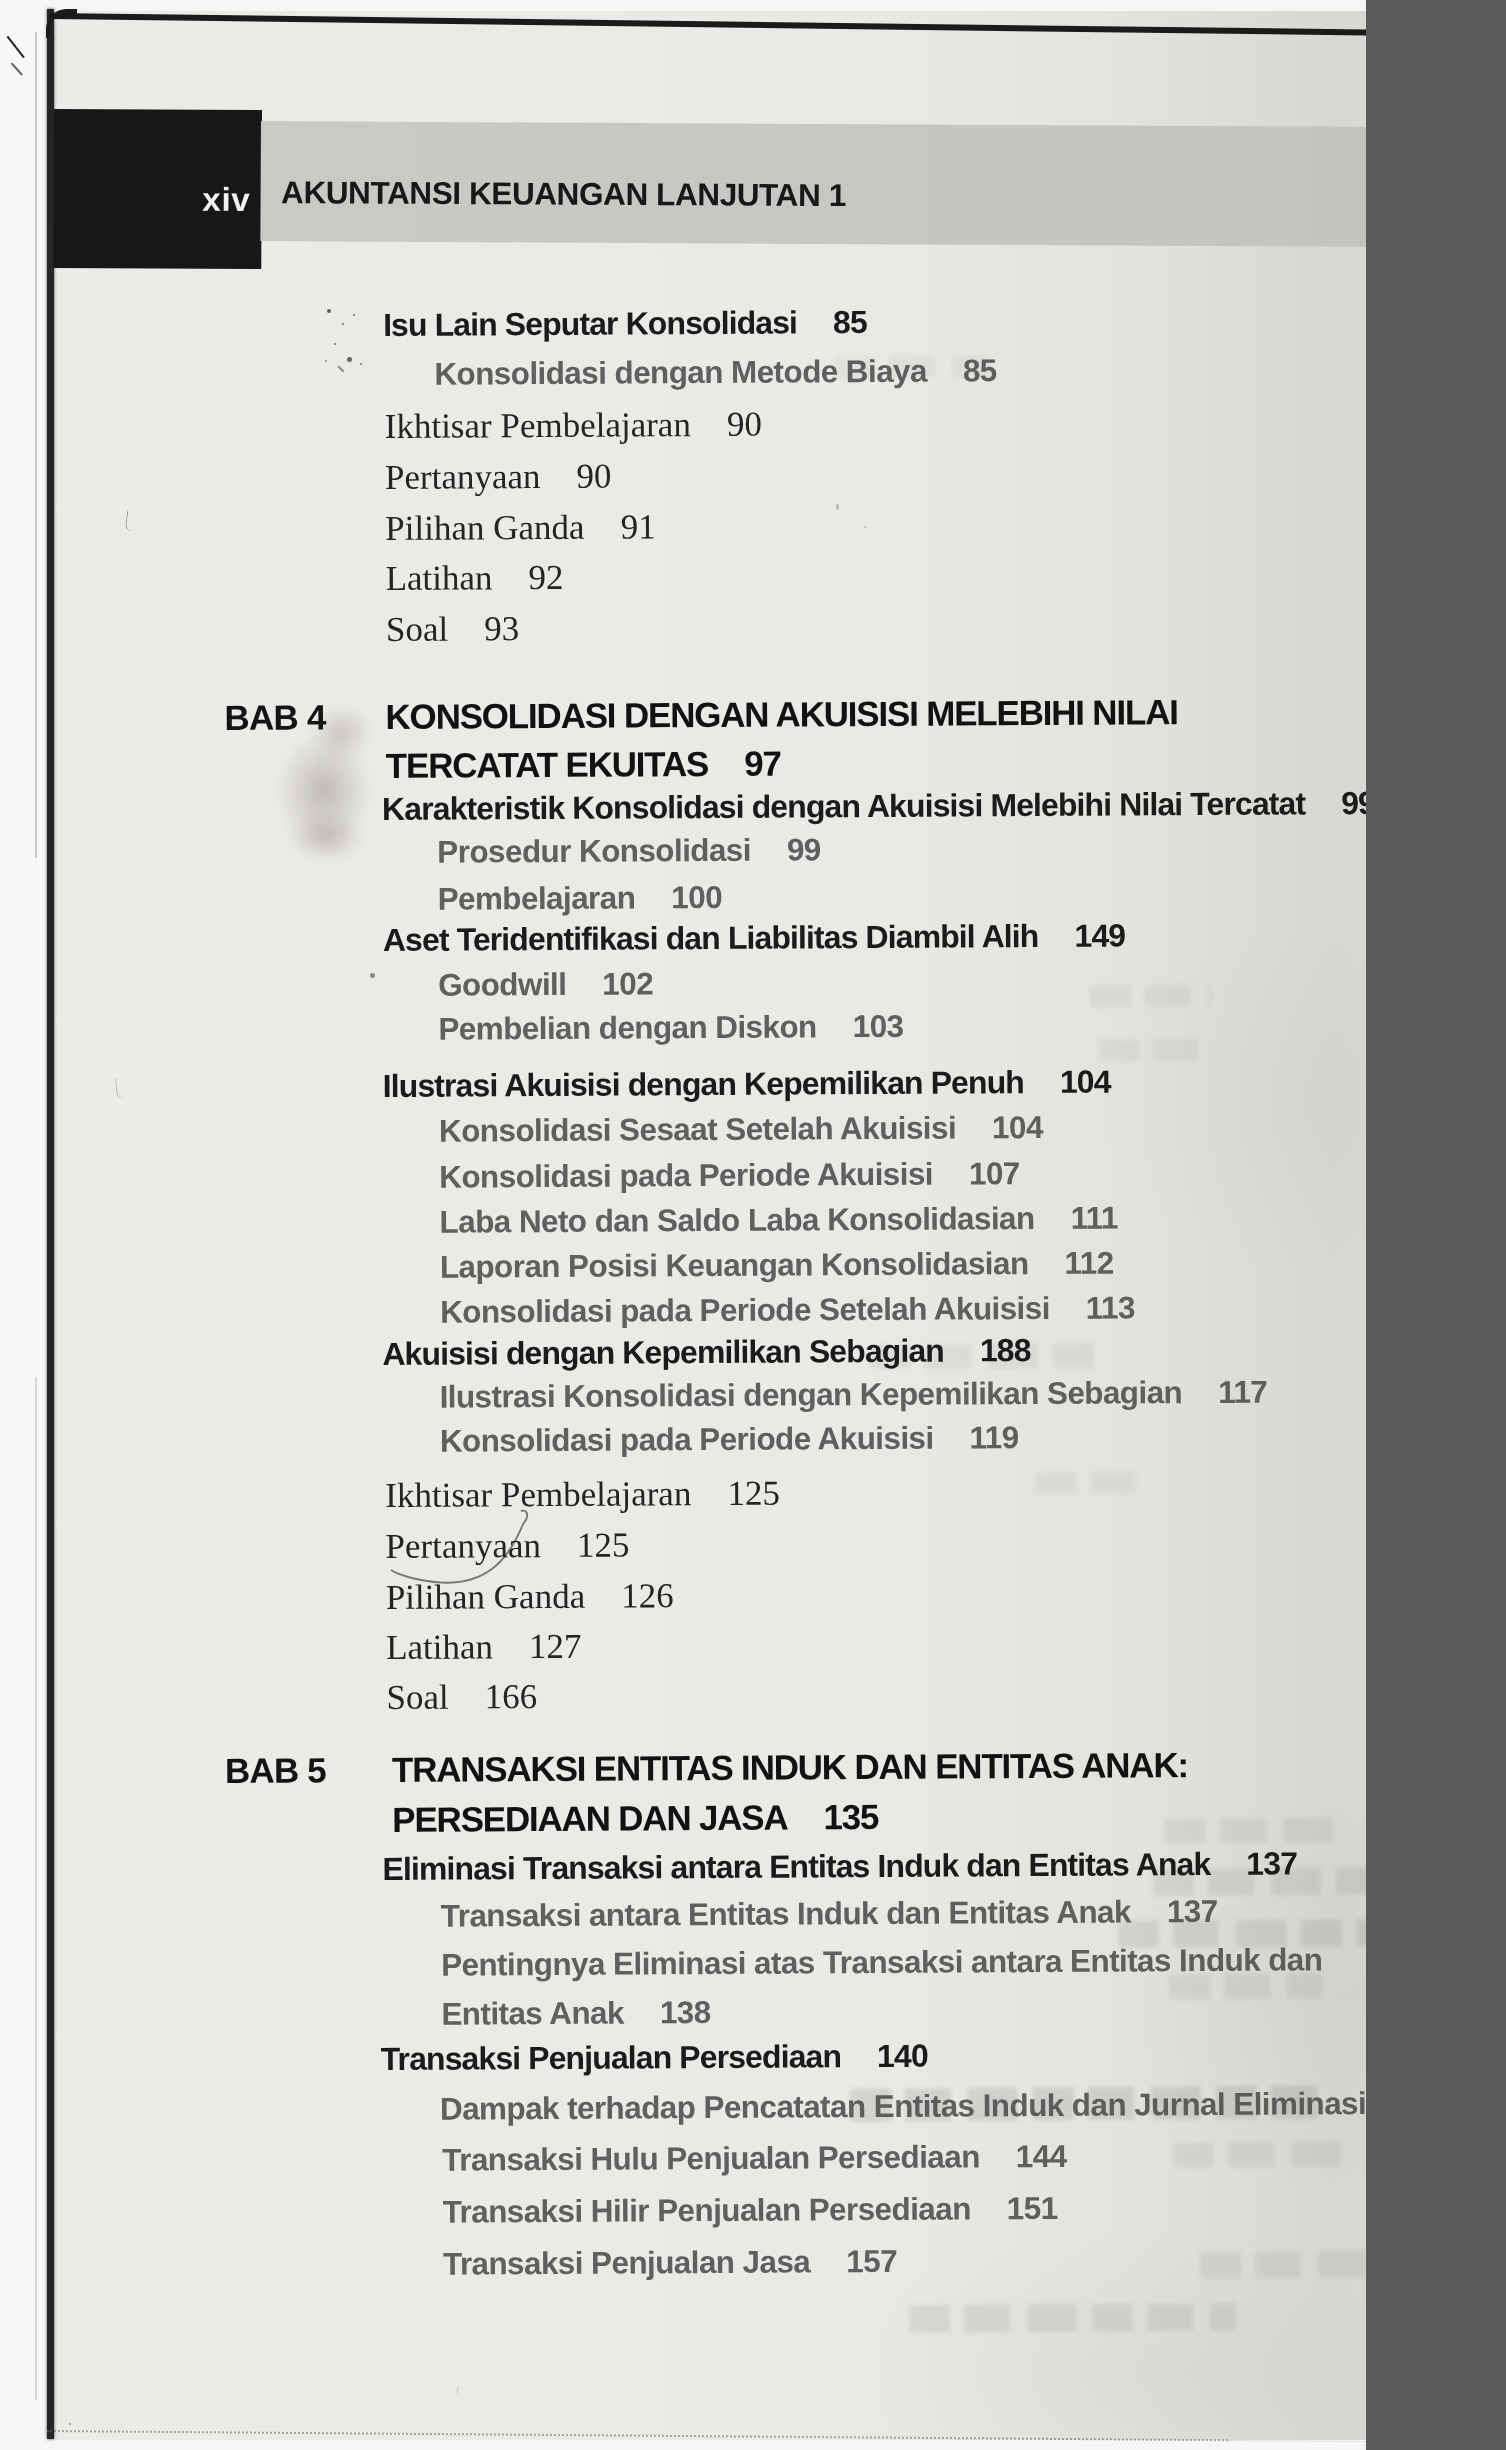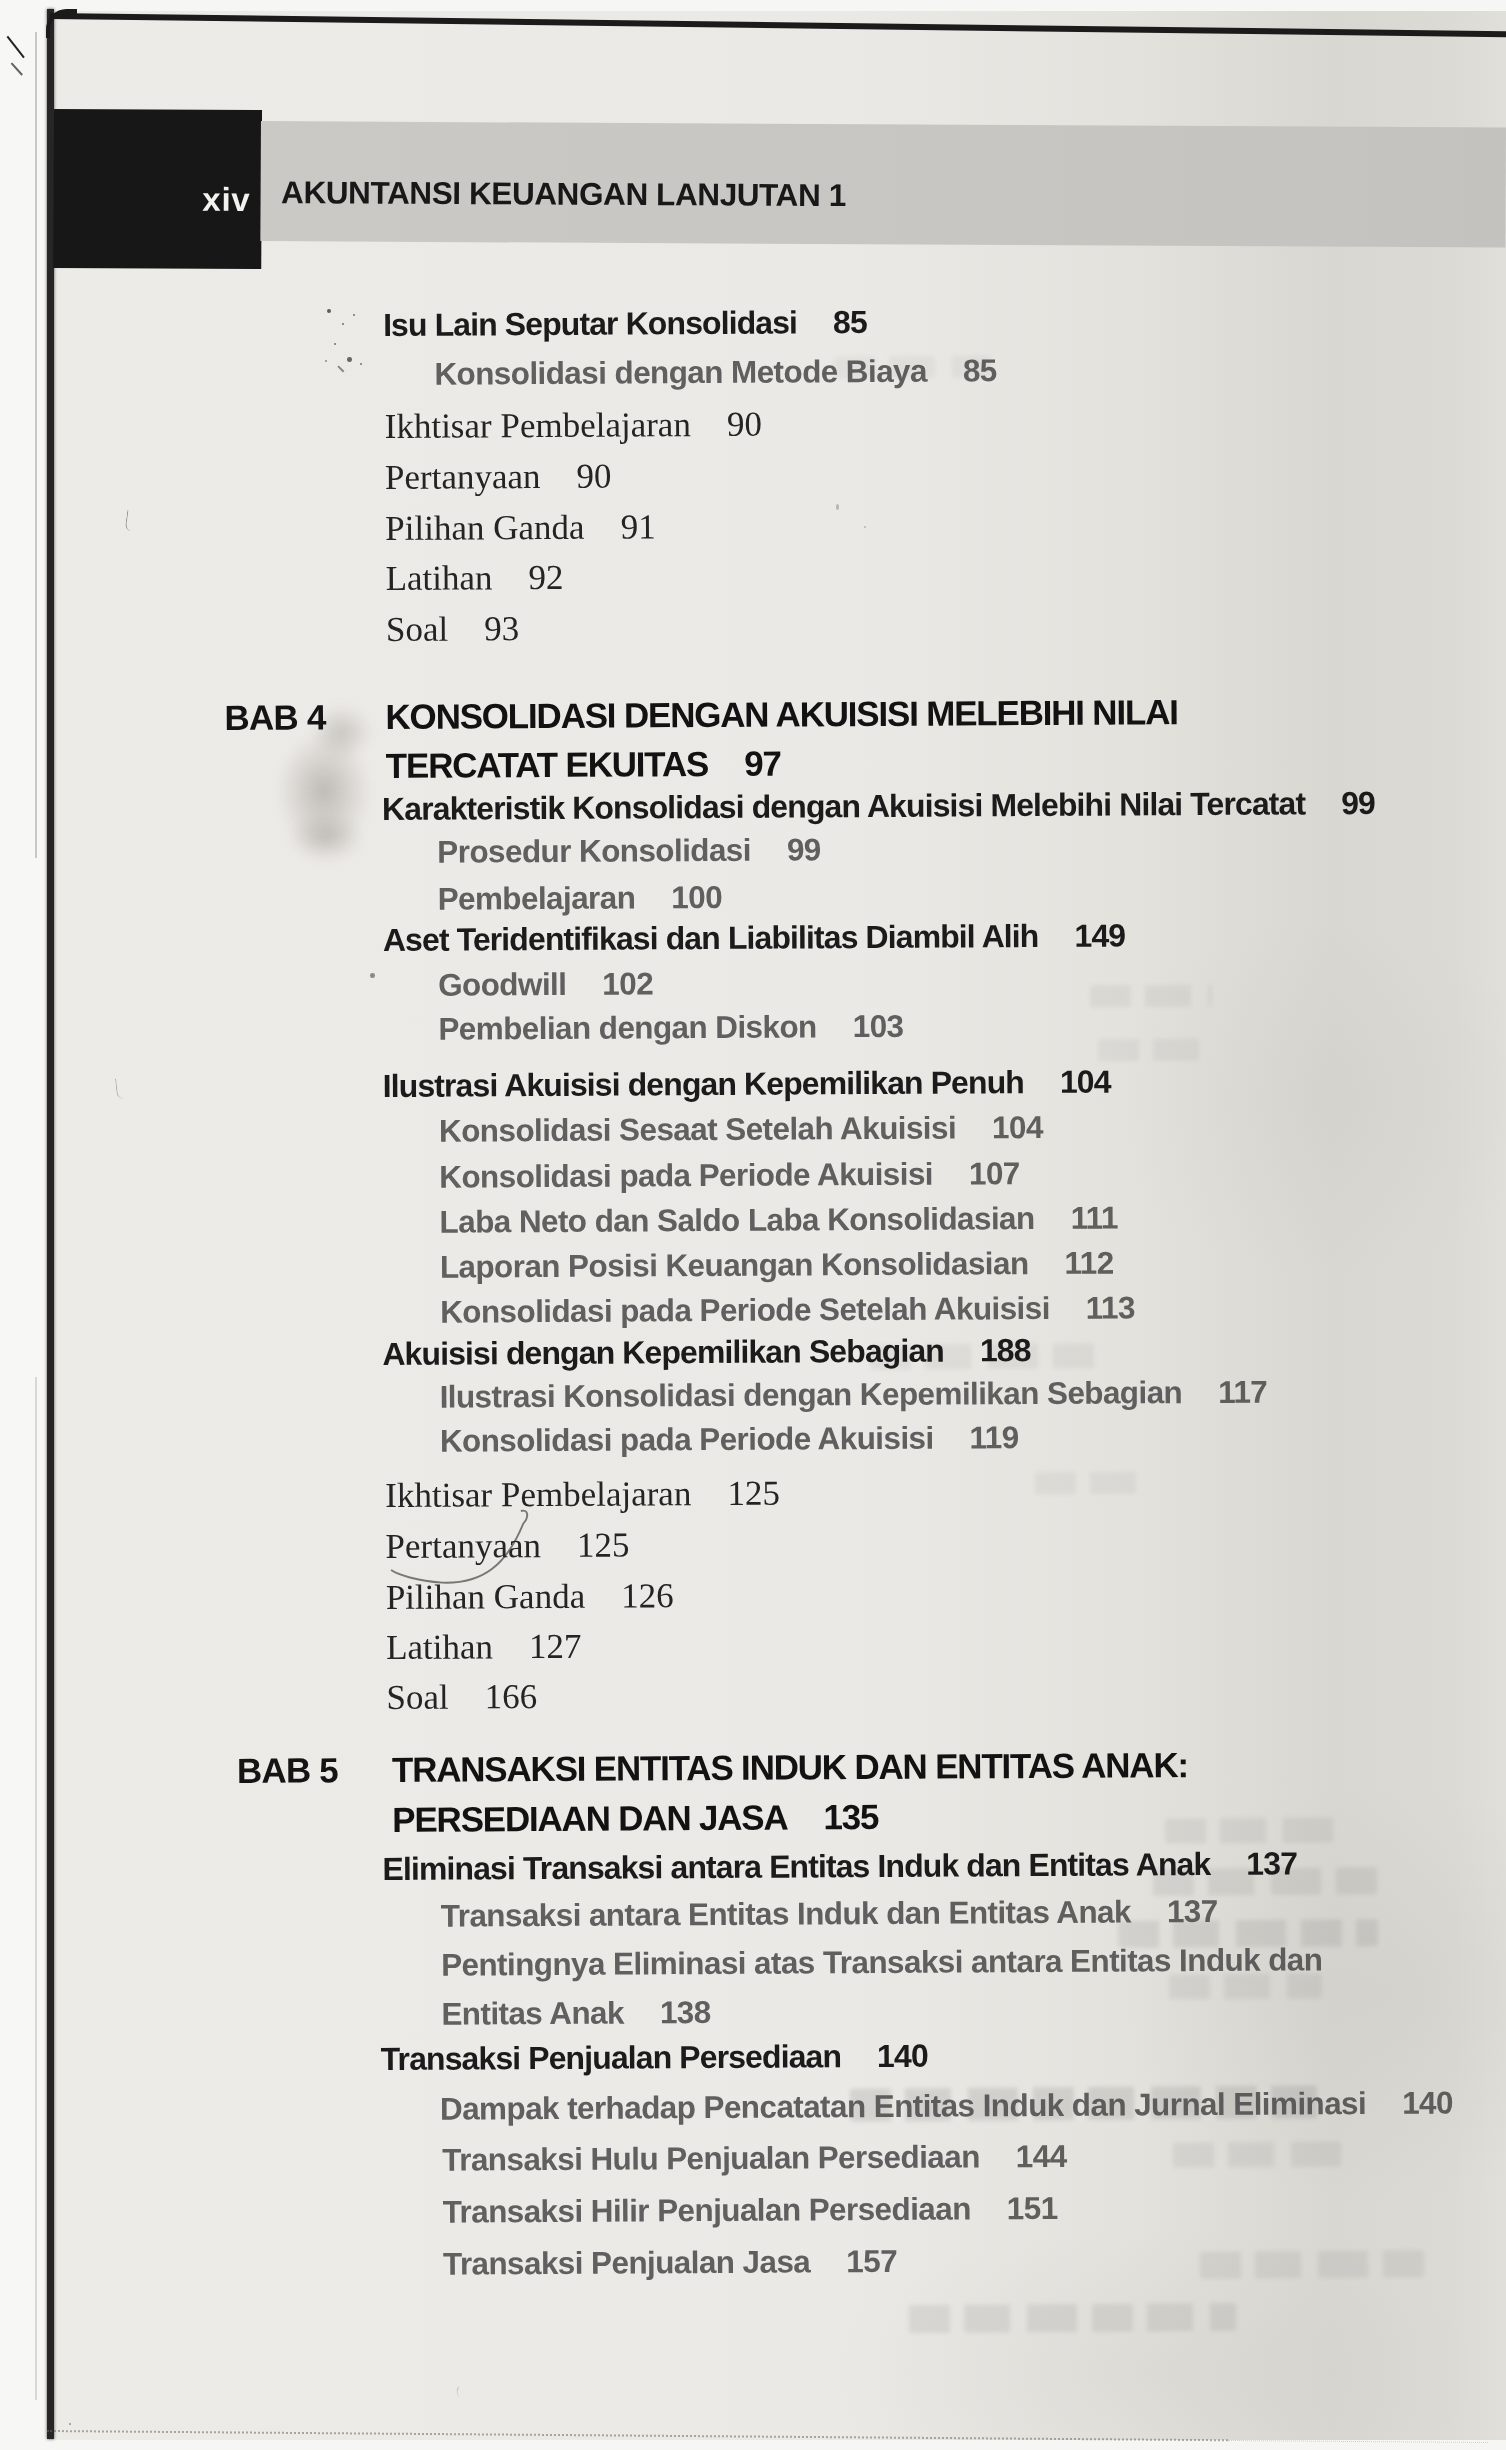--- a/index.html
+++ b/index.html
@@ -1,17 +1,17 @@
 <!DOCTYPE html>
 <html style="--paper: #ebe9e5; --header-bar-gray: #c6c5c2; --ink-black: #1b1b1b; --faded-ink-gray: #4d4d4d; --page-box-black: #171717;font-size:12.6px"><head>
 <meta charset="utf-8">
 <style>
   html,body{margin:0;padding:0;}
   body{background:#5a5a5a;}
-  .stage{position:relative;width:1506px;height:2450px;background:#f6f6f4;overflow:hidden;
+  .stage{position:relative;width:1366px;height:2450px;background:#f6f6f4;overflow:hidden;
          font-family:"Liberation Sans",sans-serif;}
 
   
   .left-strip{position:absolute;left:0;top:0;width:49px;height:2450px;background:#f7f7f5;}
   .left-hairline{position:absolute;left:35px;top:31.5px;width:1.6px;height:826px;
                  background:rgba(110,110,108,.35);}
   .left-hairline.lower{top:1377px;height:1023px;background:rgba(110,110,108,.22);}
   .paper{position:absolute;left:49px;top:11px;width:1458px;height:2429px;
          background:linear-gradient(90deg,#edebe7 0%,#ebe9e5 55%,#e4e2dd 74%,
                     #d9d7d2 88%,#dcdad5 96%,#e1dfda 100%);}
@@ -170,21 +170,21 @@
     <div class="line e-sub" style="left:434px;top:1297px"><span>Konsolidasi pada Periode Setelah Akuisisi</span><span class="pg">113</span></div>
     <div class="line e-bold" style="left:376px;top:1338px"><span>Akuisisi dengan Kepemilikan Sebagian</span><span class="pg">188</span></div>
     <div class="line e-sub" style="left:433px;top:1382px"><span>Ilustrasi Konsolidasi dengan Kepemilikan Sebagian</span><span class="pg">117</span></div>
     <div class="line e-sub" style="left:433px;top:1426px"><span>Konsolidasi pada Periode Akuisisi</span><span class="pg">119</span></div>
     <div class="line e-serif" style="left:378px;top:1478px"><span>Ikhtisar Pembelajaran</span><span class="pg">125</span></div>
     <div class="line e-serif" style="left:378px;top:1529px"><span>Pertanyaan</span><span class="pg">125</span></div>
     <div class="line e-serif" style="left:378px;top:1580px"><span>Pilihan Ganda</span><span class="pg">126</span></div>
     <div class="line e-serif" style="left:378px;top:1630px"><span>Latihan</span><span class="pg">127</span></div>
     <div class="line e-serif" style="left:378px;top:1680px"><span>Soal</span><span class="pg">166</span></div>
 
-    <div class="line bab" style="left:228px;top:1752px">BAB 5</div>
+    <div class="line bab" style="left:216px;top:1752px">BAB 5</div>
     <div class="line chapter" style="left:383px;top:1752px">TRANSAKSI ENTITAS INDUK DAN ENTITAS ANAK:</div>
     <div class="line chapter" style="left:383px;top:1802px"><span>PERSEDIAAN DAN JASA</span><span class="pg">135</span></div>
 
     <div class="line e-bold" style="left:373px;top:1853px"><span>Eliminasi Transaksi antara Entitas Induk dan Entitas Anak</span><span class="pg">137</span></div>
     <div class="line e-sub" style="left:431px;top:1901px"><span>Transaksi antara Entitas Induk dan Entitas Anak</span><span class="pg">137</span></div>
     <div class="line e-sub" style="left:431px;top:1950px"><span>Pentingnya Eliminasi atas Transaksi antara Entitas Induk dan</span><span class="pg"></span></div>
     <div class="line e-sub" style="left:431px;top:1999px"><span>Entitas Anak</span><span class="pg">138</span></div>
     <div class="line e-bold" style="left:370px;top:2043px"><span>Transaksi Penjualan Persediaan</span><span class="pg">140</span></div>
     <div class="line e-sub" style="left:429px;top:2094px"><span>Dampak terhadap Pencatatan Entitas Induk dan Jurnal Eliminasi</span><span class="pg">140</span></div>
     <div class="line e-sub" style="left:431px;top:2145px"><span>Transaksi Hulu Penjualan Persediaan</span><span class="pg">144</span></div>

